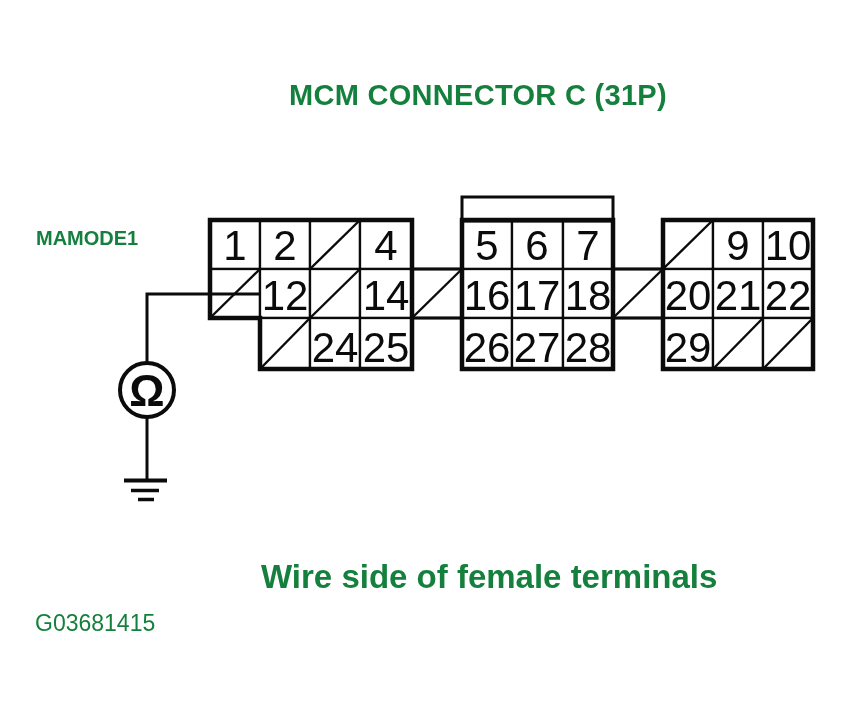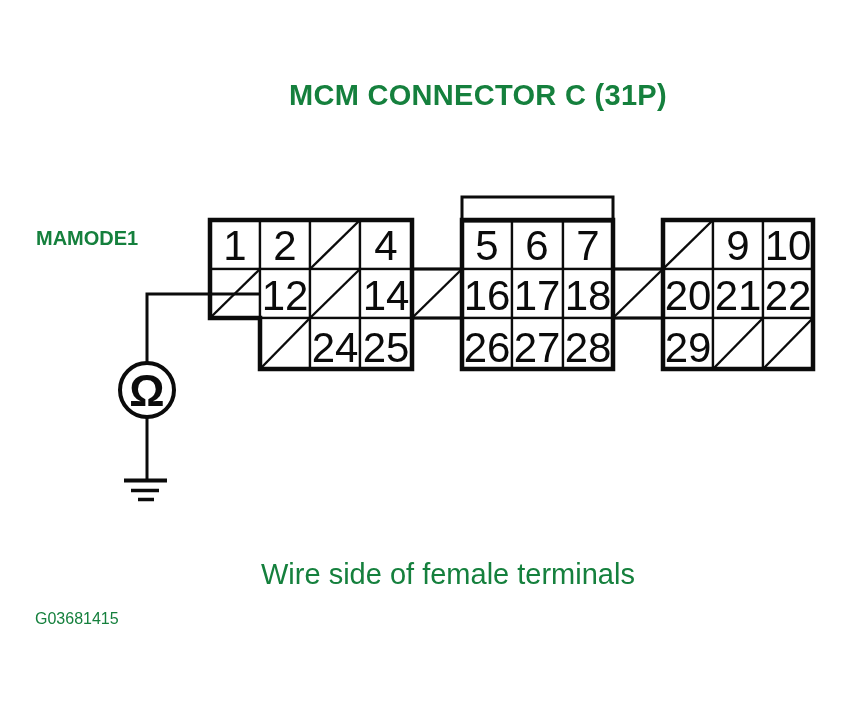--- a/index.html
+++ b/index.html
@@ -32,29 +32,29 @@
     top: 216px;
     font-size: 20px;
     font-weight: bold;
     line-height: 30px;
     white-space: nowrap;
   }
   .caption {
     position: absolute;
     left: 261px;
     top: 551px;
-    font-size: 29px;
-    font-weight: 400;
+    font-size: 33px;
+    font-weight: 700;
     white-space: nowrap;
   }
   .figure-id {
     position: absolute;
     left: 35px;
     top: 603px;
-    font-size: 16px;
+    font-size: 23px;
     font-weight: 400;
     white-space: nowrap;
   }
   svg.schematic {
     position: absolute;
     left: 0;
     top: 0;
   }
   svg.schematic text {
     font-family: "Liberation Sans", sans-serif;

